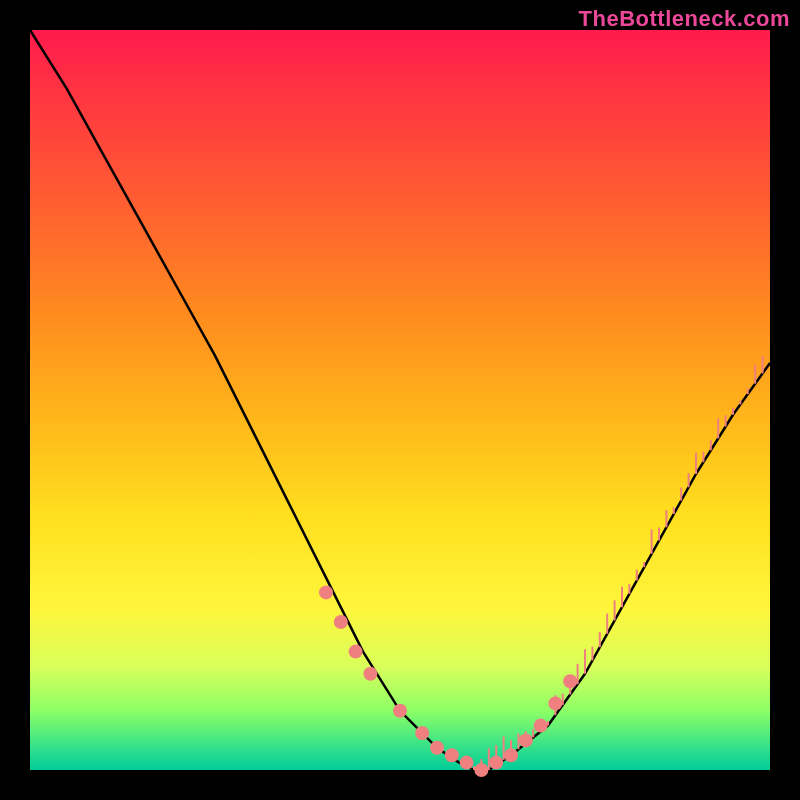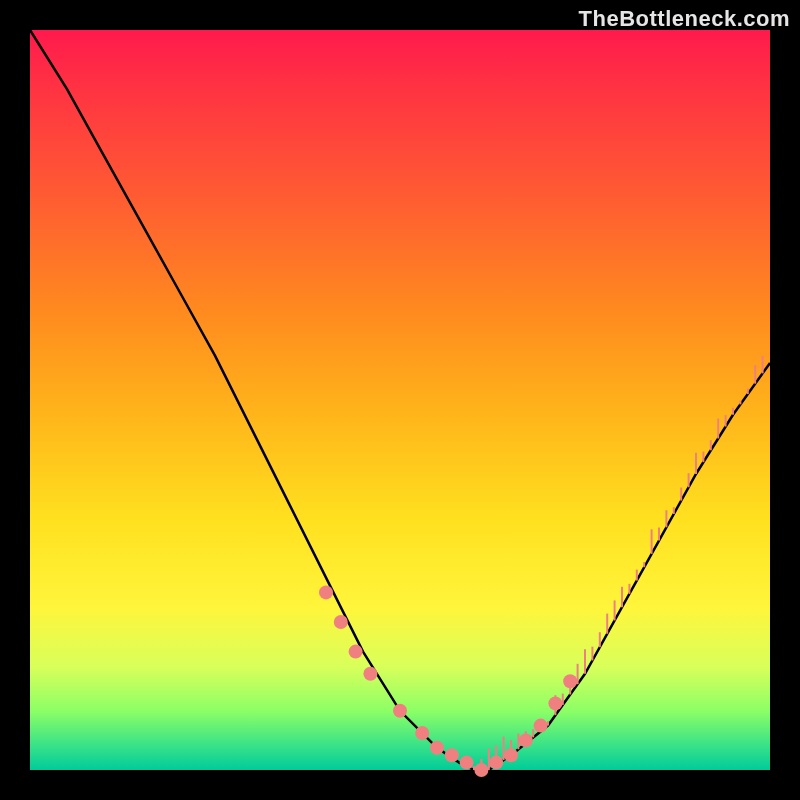--- a/index.html
+++ b/index.html
@@ -38,21 +38,21 @@
       #33e08a 97%,
       #00cc99 100%);
   }
   .watermark {
     position: absolute;
     top: 6px;
     right: 10px;
     font-family: Arial, Helvetica, sans-serif;
     font-size: 22px;
     font-weight: bold;
-    color: #e5e5e5;
+    color: #ec4899;
     letter-spacing: 0.5px;
     user-select: none;
   }
   svg.curve {
     position: absolute;
     left: 0;
     top: 0;
     width: 740px;
     height: 740px;
     overflow: visible;

